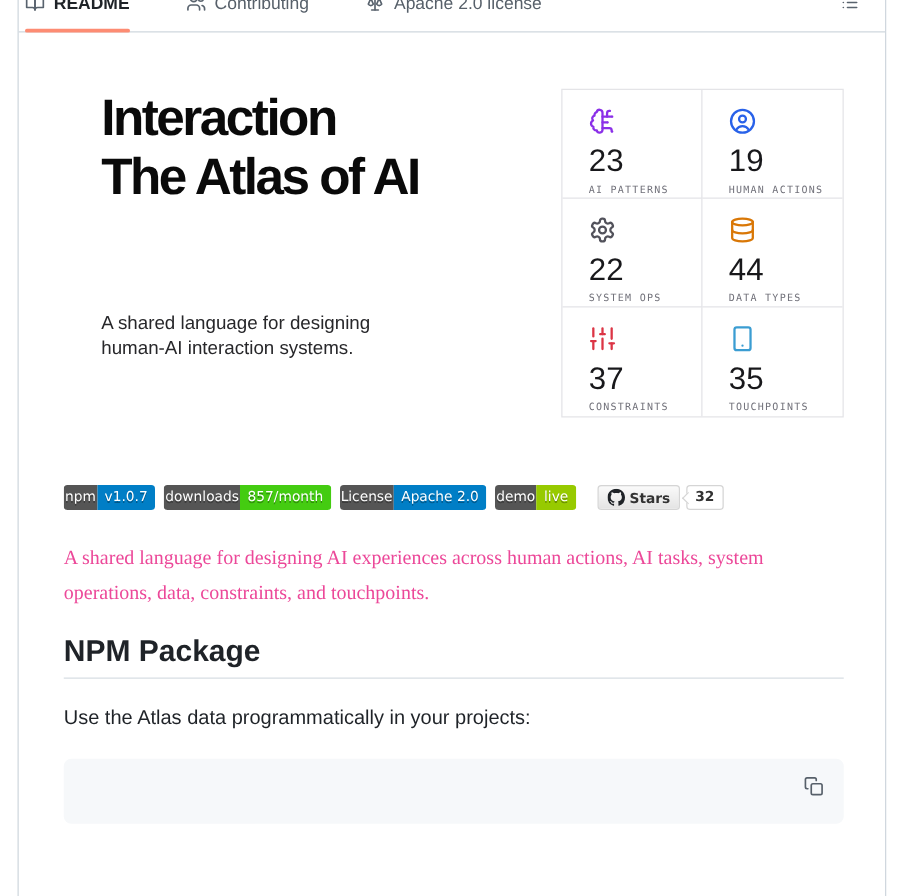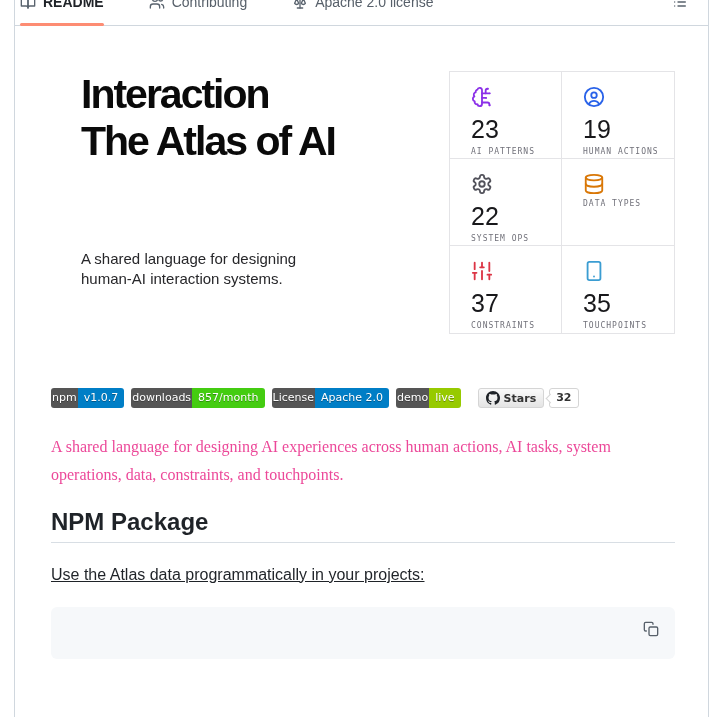--- a/index.html
+++ b/index.html
@@ -85,21 +85,21 @@
   .social-count::before {
     content:""; position:absolute; left:-3.5px; top:6px; width:6px; height:6px;
     background:#fff; border-left:1px solid #d5d5d5; border-bottom:1px solid #d5d5d5;
     transform:rotate(45deg);
   }
   .intro { margin-top:25px; font-size:16px; line-height:28px; color:#ec4899; max-width:648px;font-family:Liberation Serif, serif; }
   .h2 {
     margin-top:18px; font-size:24px; line-height:30px; font-weight:700;
     padding-bottom:5px; border-bottom:1px solid #d8dee4; color:#1f2328;
   }
-  .desc { margin-top:18px; font-size:16px; line-height:24px; color:#1f2328;text-decoration:underline; }
+  .desc { margin-top:18px; font-size:16px; line-height:24px; color:#1f2328; }
   .codeblock {
     margin-top:20px; position:relative; background:#f6f8fa; border-radius:6px;
     padding:16px; height:52px; font-family:"DejaVu Sans Mono", monospace;
     font-size:13px; line-height:20px; color:#1f2328; white-space:pre;
   }
   .copy-btn {
     position:absolute; right:10px; top:8px; width:28px; height:28px;
     display:flex; align-items:center; justify-content:center; color:#57606a; cursor:pointer;
   }
   .copy-btn svg { width:16px; height:16px; stroke:#57606a; }
@@ -211,20 +211,21 @@
         </div>
 
         <div class="stat-cell">
           <span class="stat-icon" style="color: rgb(217, 119, 6);">
             <svg viewBox="0 0 24 24" fill="none" stroke="currentColor" stroke-width="2" stroke-linecap="round" stroke-linejoin="round">
               <ellipse cx="12" cy="5" rx="9" ry="3"></ellipse>
                 <path d="M3 5v14a9 3 0 0 0 18 0V5"></path>
                 <path d="M3 12a9 3 0 0 0 18 0"></path>
             </svg>
           </span>
+          <div class="stat-value">44</div>
           <div class="stat-label">DATA TYPES</div>
         </div>
 
         <div class="stat-cell">
           <span class="stat-icon" style="color: rgb(220, 53, 69);">
             <svg viewBox="0 0 24 24" fill="none" stroke="currentColor" stroke-width="2" stroke-linecap="round" stroke-linejoin="round">
               <line x1="4" y1="21" x2="4" y2="14"></line>
                 <line x1="4" y1="10" x2="4" y2="3"></line>
               <line x1="12" y1="21" x2="12" y2="12"></line>
                 <line x1="12" y1="8" x2="12" y2="3"></line>

